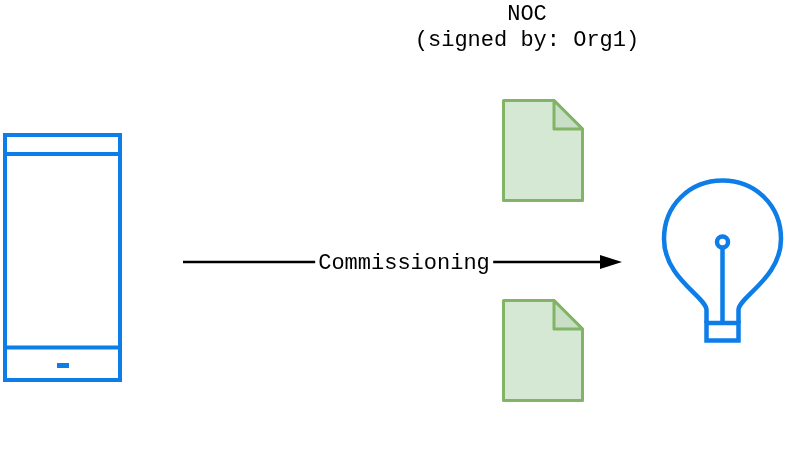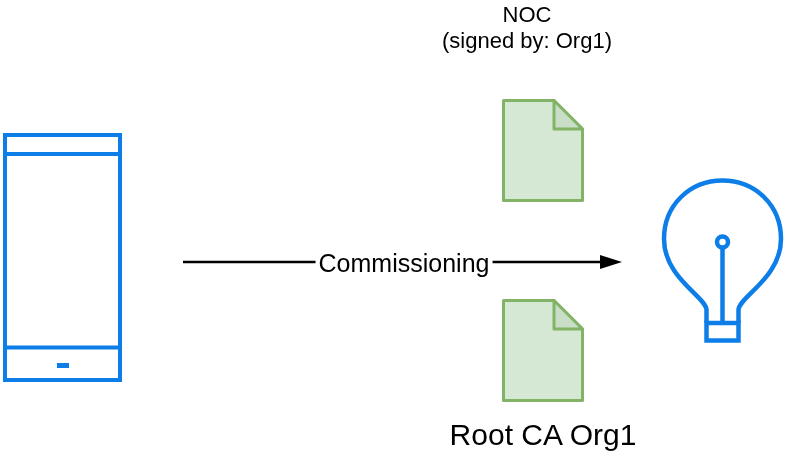--- a/index.html
+++ b/index.html
@@ -1,35 +1,35 @@
 <!DOCTYPE html>
 <html style="--background: #ffffff; --text: #000000; --device-stroke: #0d7de8; --arrow: #000000; --document-fill: #d5e8d4; --document-fold-fill: #c8dec7; --document-stroke: #82b366;"><head>
 <meta charset="utf-8">
 <style>
   html,body{margin:0;padding:0;background:#fff;}
   .canvas{
     position:relative;
     width:786px;height:462px;
     background:var(--background,#fff);
-    font-family:Liberation Sans, sans-serif;
+    font-family:Liberation Mono, monospace;
     color:var(--text,#000);
     overflow:hidden;
   }
   .abs{position:absolute;}
   .label{white-space:nowrap;color:var(--text,#000);}
   .noc-label{
     left:527px;top:2px;
     transform:translateX(-50%);
     font-size:22px;line-height:26px;
     text-align:center;
   }
   .arrow-label{
     left:404px;top:263px;
     transform:translate(-50%,-50%);
-    font-size:25px;
+    font-size:22px;
     background:var(--background,#fff);
     padding:0 3px;
   }
   .rootca-label{
     left:543px;top:419px;
     transform:translateX(-50%);
     font-size:30px;line-height:32px;
   }
   .stroke-blue{stroke:var(--device-stroke,#0d7de8);fill:#fff;}
   .fill-blue{fill:var(--device-stroke,#0d7de8);stroke:none;}
@@ -73,15 +73,14 @@
     <rect class="stroke-blue" x="46.5" y="147" width="32" height="17.5" stroke-width="4.5"></rect>
   </svg>
 
   <div class="abs label noc-label">
     <div>NOC</div>
     <div>(signed by: Org1)</div>
   </div>
 
   <div class="abs label arrow-label">Commissioning</div>
 
-  <div class="abs label rootca-label">Root CA Org1</div>
 
 </div>
 
 </body></html>

